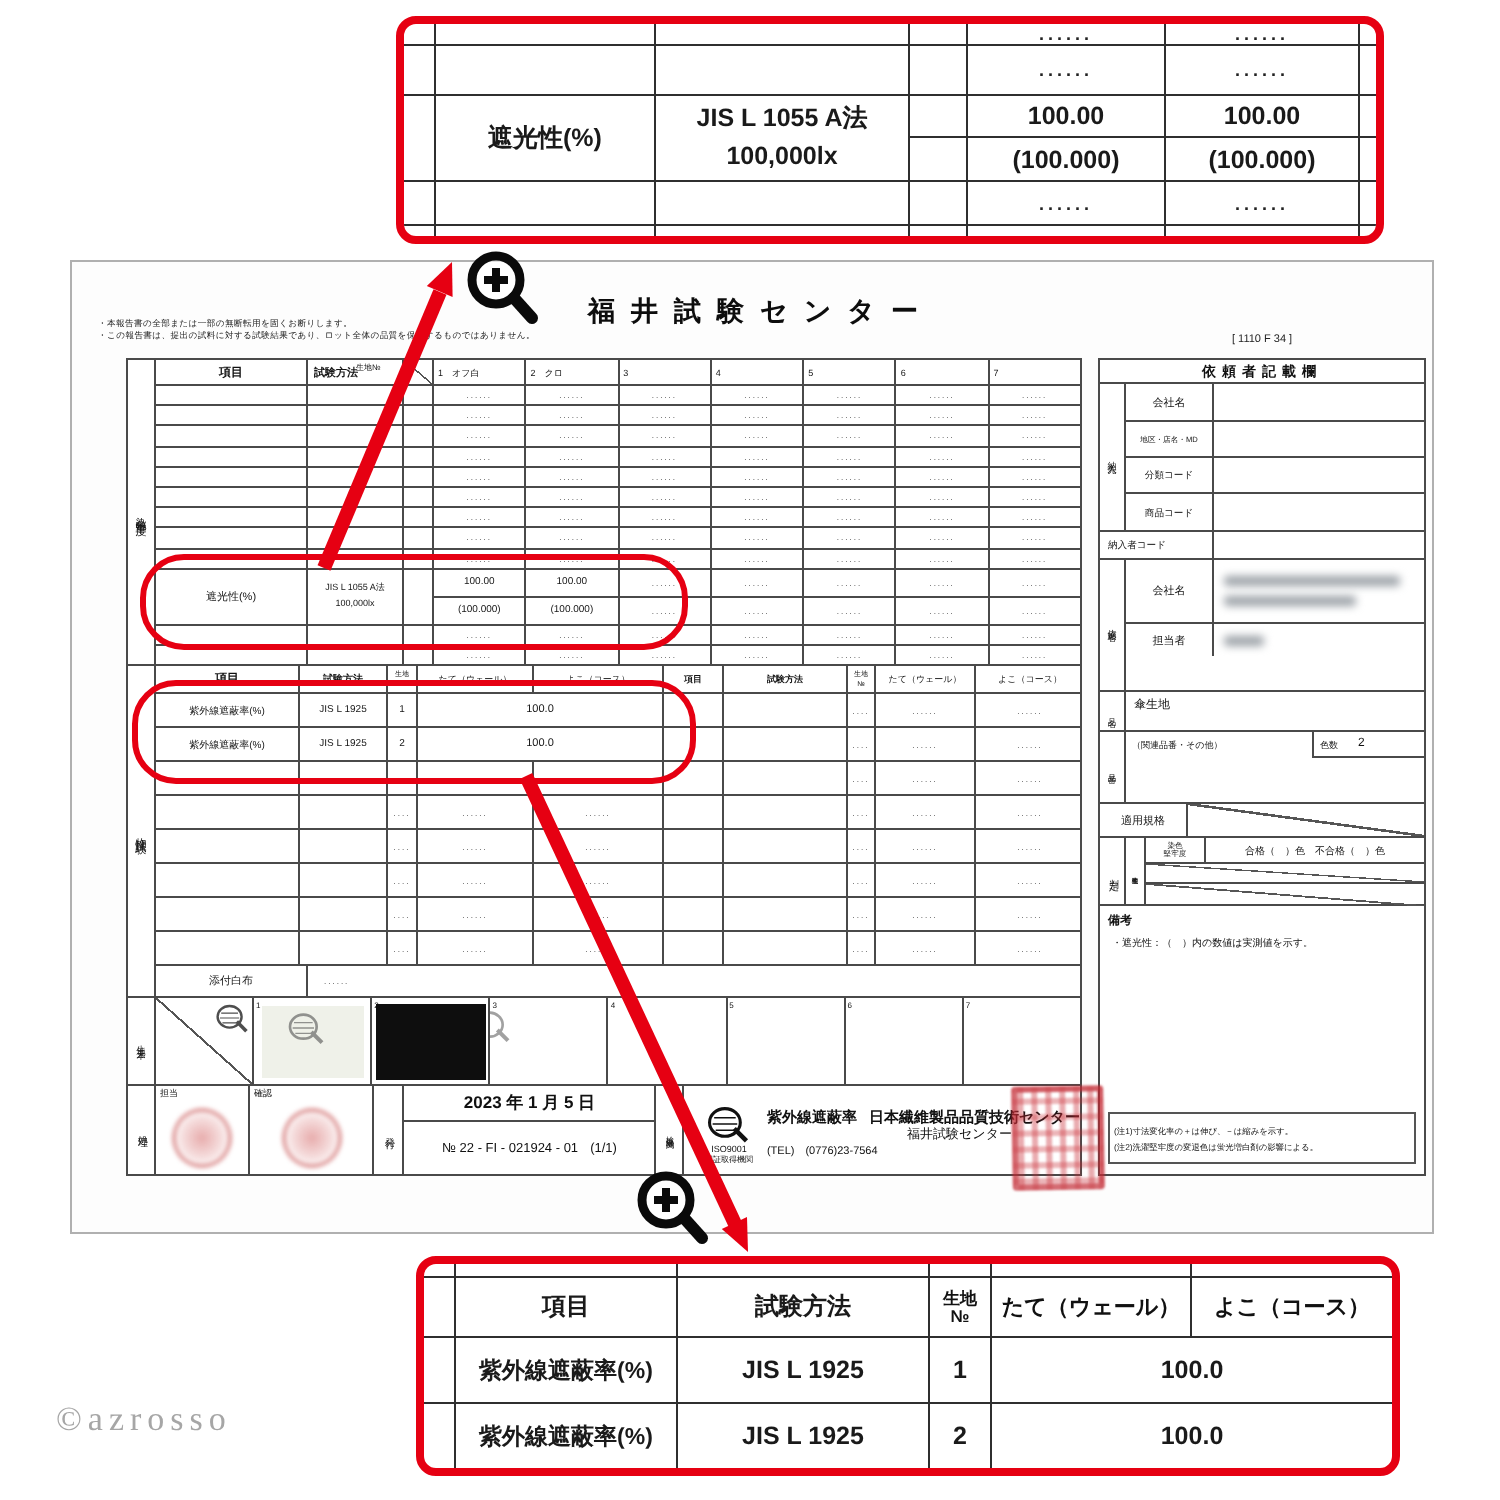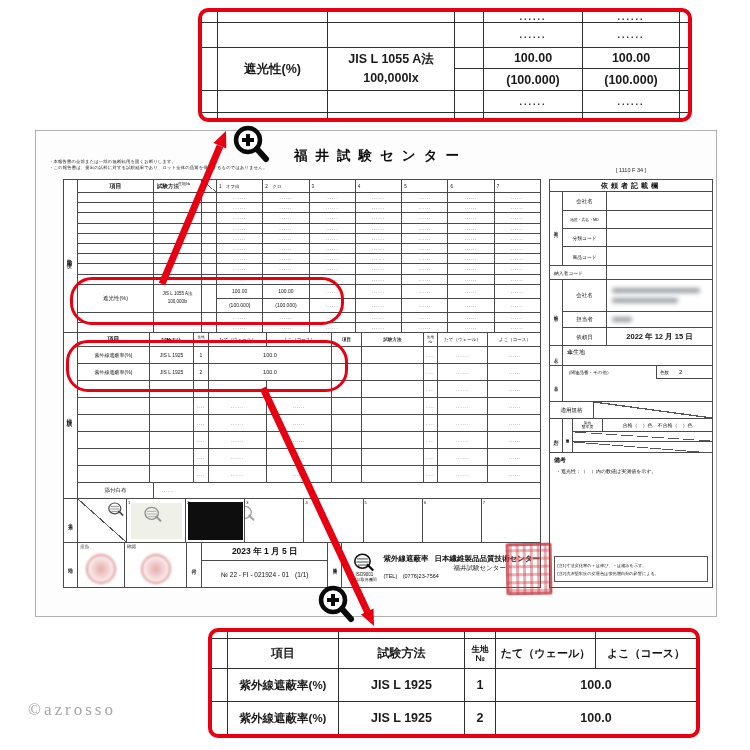--- a/index.html
+++ b/index.html
@@ -603,24 +603,20 @@
               <div class="bar" style="width:88px"></div>
               <div class="bar" style="width:66px"></div>
             </div>
           </div>
           <div class="pr" style="height:16px">
             <div class="pl f55" style="width:44px;justify-content:center">担当者</div>
             <div style="flex:1;display:flex;align-items:center;padding-left:5px">
                 <div class="bar" style="width:20px"></div>
               </div>
           </div>
-          <div class="pr" style="height:18px;border-bottom:none">
-            <div class="pl" style="width:44px;justify-content:center;font-size:5.5px">依頼日</div>
-            <div style="flex:1;display:flex;align-items:center;justify-content:center;font-size:7.5px;font-weight:bold">2022 年 12 月 15 日</div>
-          </div>
         </div>
       </div>
       <div class="grp" style="height:20px">
         <div class="pl" style="width:13px">
             <span class="vt" style="font-size:4.2px">品名</span>
           </div>
         <div style="flex:1;font-size:6px;padding:2px 0 0 4px">傘生地</div>
       </div>
       <div class="grp" style="height:36px">
         <div class="pl" style="width:13px">

